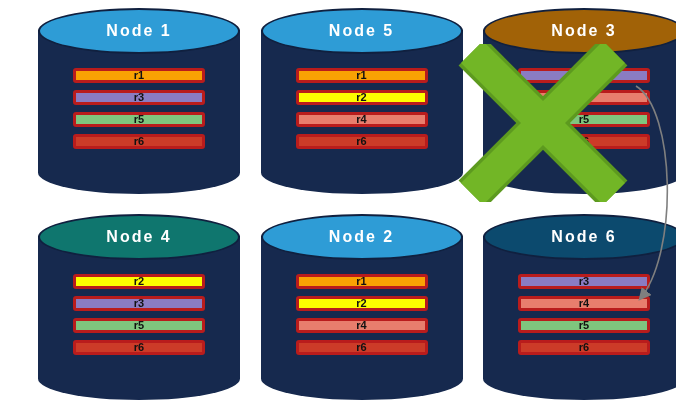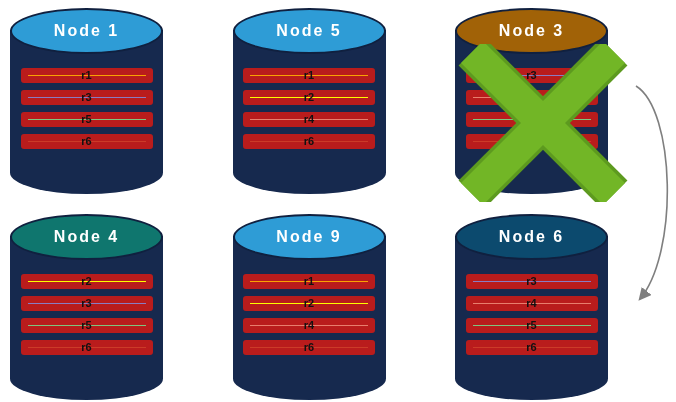--- a/index.html
+++ b/index.html
@@ -16,21 +16,21 @@
     left: 0; top: 0;
     width: 676px; height: 402px;
     box-sizing: border-box;
     display: grid;
     grid-template-columns: repeat(3, 187px);
     grid-template-rows: 186px 186px;
     justify-content: space-between;
     row-gap: 20px;
     padding: 8px 34px 0 10px;
   }
-  .node { position: relative; width: 153px; height: 186px; }
+  .node { position: relative; width: 202px; height: 186px; margin-left: 28px; }
   .cyl-body {
     position: absolute;
     top: 22px; left: 0; right: 0; bottom: 0;
     background: #16294e;
     border-radius: 0 0 50% 50% / 0 0 13% 13%;
   }
   .cyl-top {
     position: absolute;
     top: 0; left: 0; right: 0;
     height: 46px;
@@ -53,21 +53,21 @@
     top: 60px; left: 0; right: 0;
     display: flex;
     flex-direction: column;
     align-items: center;
     gap: 7px;
   }
   .bar {
     width: 132px;
     height: 15px;
     box-sizing: border-box;
-    border: 7px solid #b91c1c;
+    border: 3px solid #b91c1c;
     border-radius: 3px;
     display: flex;
     align-items: center;
     justify-content: center;
     font-size: 11px;
     font-weight: bold;
     color: #111111;
     line-height: 1;
   }
   .overlay {
@@ -132,21 +132,21 @@
         <div class="bars">
           <div class="bar" style="background: rgb(253, 253, 0);">r2</div>
           <div class="bar" style="background: rgb(138, 124, 194);">r3</div>
           <div class="bar" style="background: rgb(127, 197, 126);">r5</div>
           <div class="bar" style="background: rgb(204, 59, 40);">r6</div>
         </div>
       </div>
       <div class="node">
         <div class="cyl-body" style="background: rgb(22, 41, 78);"></div>
         <div class="cyl-top" style="background: rgb(46, 156, 214);">
-          <span class="node-label">Node 9</span>
+          <span class="node-label">Node 2</span>
         </div>
         <div class="bars">
           <div class="bar" style="background: rgb(249, 162, 3);">r1</div>
           <div class="bar" style="background: rgb(253, 253, 0);">r2</div>
           <div class="bar" style="background: rgb(232, 126, 109);">r4</div>
           <div class="bar" style="background: rgb(204, 59, 40);">r6</div>
         </div>
       </div>
       <div class="node">
         <div class="cyl-body" style="background: rgb(22, 41, 78);"></div>

